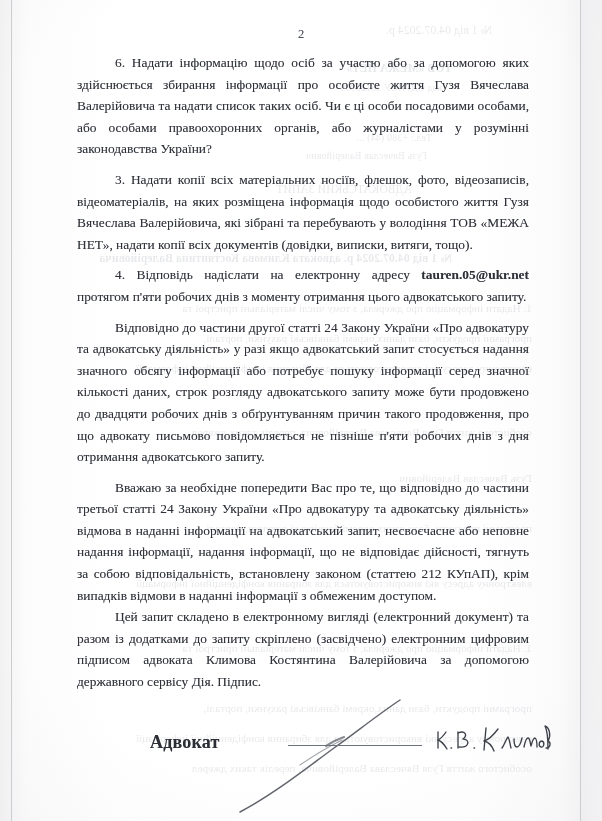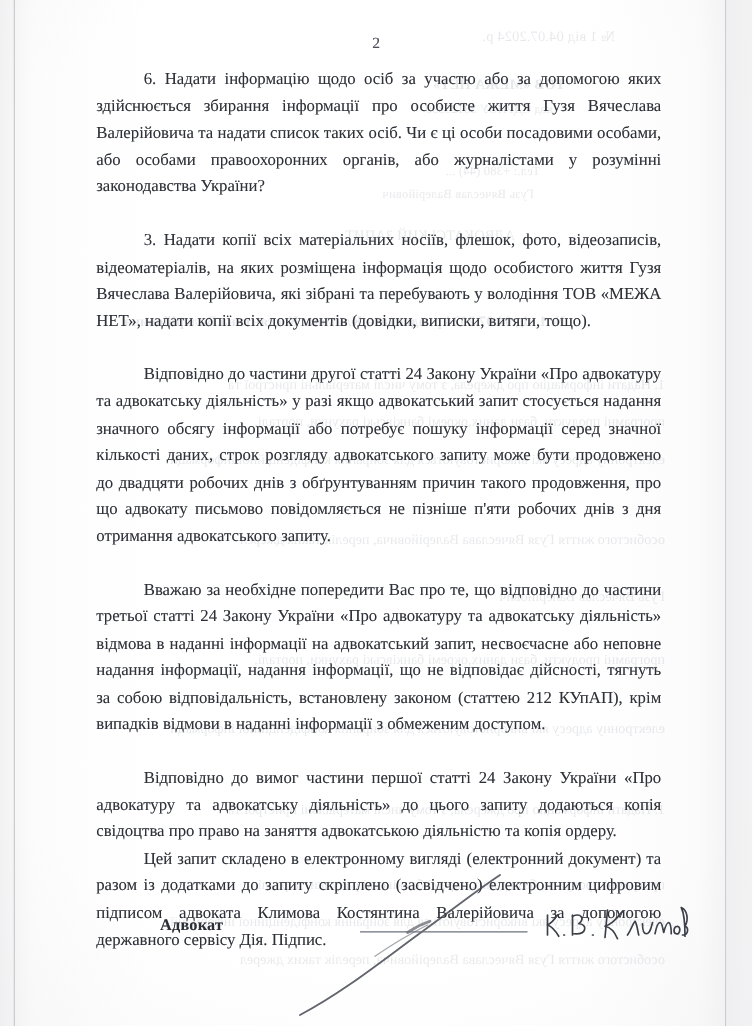--- a/index.html
+++ b/index.html
@@ -105,21 +105,21 @@
     line-height: 21.6px;
     color: #2e3138;
     text-align: justify;
     text-justify: inter-word;
   }
   .body-text p {
     margin: 0;
     text-indent: 38px;
   }
   .body-text p.spaced {
-    margin-top: 21px;
+    margin-top: 9px;
   }
   .body-text p.tight {
     margin-top: 0;
   }
   .body-text b {
     font-weight: bold;
   }
   .nowrap { white-space: nowrap; }
 
   
@@ -130,23 +130,23 @@
   
   .sign-row {
     position: absolute;
     left: 0;
     top: 728px;
     width: 602px;
     height: 40px;
   }
   .sig-label {
     position: absolute;
-    left: 128px;
+    left: 150px;
     top: 4px;
-    font-size: 13px;
+    font-size: 18px;
     font-weight: bold;
     color: #2b2e35;
     letter-spacing: 0.2px;
     text-align: center;
   }
   .sig-line {
     position: absolute;
     left: 288px;
     top: 17px;
     width: 134px;
@@ -206,27 +206,27 @@
   <div class="content">
 
     <div class="page-number">2</div>
 
     <div class="body-text">
 
       <p class="tight">6. Надати інформацію щодо осіб за участю або за допомогою яких здійснюється збирання інформації про особисте життя Гузя Вячеслава Валерійовича та надати список таких осіб. Чи є ці особи посадовими особами, або особами правоохоронних органів, або журналістами у розумінні законодавства України?</p>
 
       <p class="spaced">3. Надати копії всіх матеріальних носіїв, флешок, фото, відеозаписів, відеоматеріалів, на яких розміщена інформація  щодо особистого життя Гузя Вячеслава Валерійовича, які зібрані та перебувають у володіння ТОВ «МЕЖА НЕТ», надати копії всіх документів (довідки, виписки, витяги, тощо).</p>
 
+      <p class="spaced"><span>4. Відповідь надіслати на електронну адресу </span><b class="nowrap">tauren.05@ukr.net</b><span> протягом п'яти робочих днів з моменту отримання цього адвокатського запиту.</span></p>
 
 
       <p class="spaced">Відповідно до частини другої статті 24 Закону України «Про адвокатуру та адвокатську діяльність» у разі якщо адвокатський запит стосується надання значного обсягу інформації або потребує пошуку інформації серед значної кількості даних, строк розгляду адвокатського запиту може бути  продовжено до двадцяти робочих днів з обґрунтуванням причин такого продовження, про що адвокату письмово повідомляється не пізніше п'яти робочих днів з дня отримання адвокатського запиту.</p>
 
       <p class="spaced">Вважаю за необхідне попередити Вас про те, що відповідно до частини третьої статті 24 Закону України «Про адвокатуру та адвокатську діяльність» відмова в наданні інформації на адвокатський запит, несвоєчасне або неповне надання інформації, надання інформації, що не відповідає дійсності, тягнуть за собою відповідальність, встановлену законом (статтею 212 КУпАП), крім випадків відмови в наданні інформації з обмеженим доступом.</p>
 
-      <p class="spaced">Відповідно до вимог частини першої статті 24 Закону України «Про адвокатуру та адвокатську діяльність» до цього запиту додаються копія свідоцтва про право на заняття адвокатською діяльністю та копія ордеру.</p>
 
       <p class="tight">Цей запит складено в електронному вигляді (електронний документ) та разом із додатками до запиту скріплено (засвідчено) електронним цифровим підписом адвоката Климова Костянтина Валерійовича за допомогою державного сервісу Дія. Підпис.</p>
 
     </div>
 
     <svg class="sig-stroke" viewBox="0 0 240 130">
       <path d="M10 122 C 44 104, 74 80, 104 58 C 124 44, 146 26, 170 10" stroke="#3f434c" stroke-width="1.5" fill="none" stroke-linecap="round" opacity="0.82"></path>
       <path d="M70 75 C 86 64, 100 56, 112 50" stroke="#4a4e57" stroke-width="1.1" fill="none" stroke-linecap="round" opacity="0.5"></path>
       <path d="M96 56 C 102 52, 108 49, 114 47" stroke="#3f434c" stroke-width="2.2" fill="none" stroke-linecap="round" opacity="0.6"></path>
     </svg>

